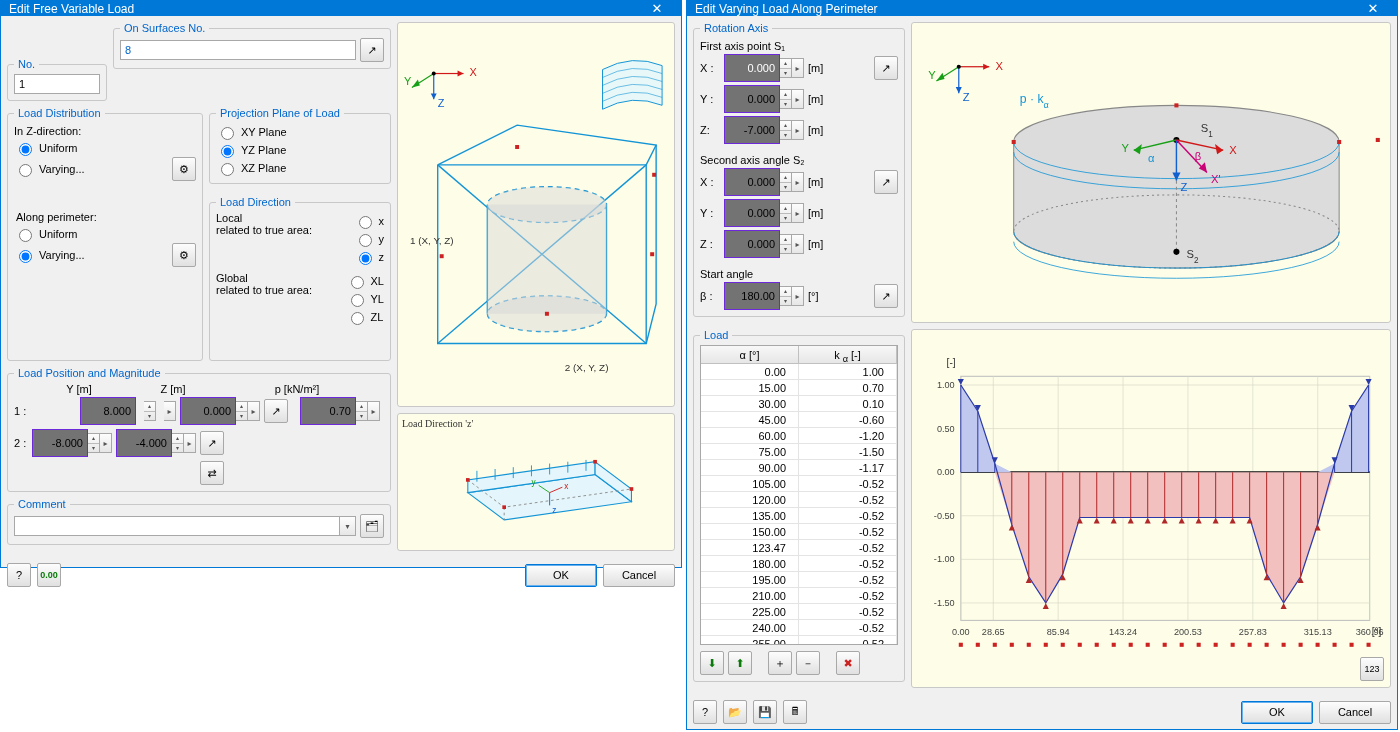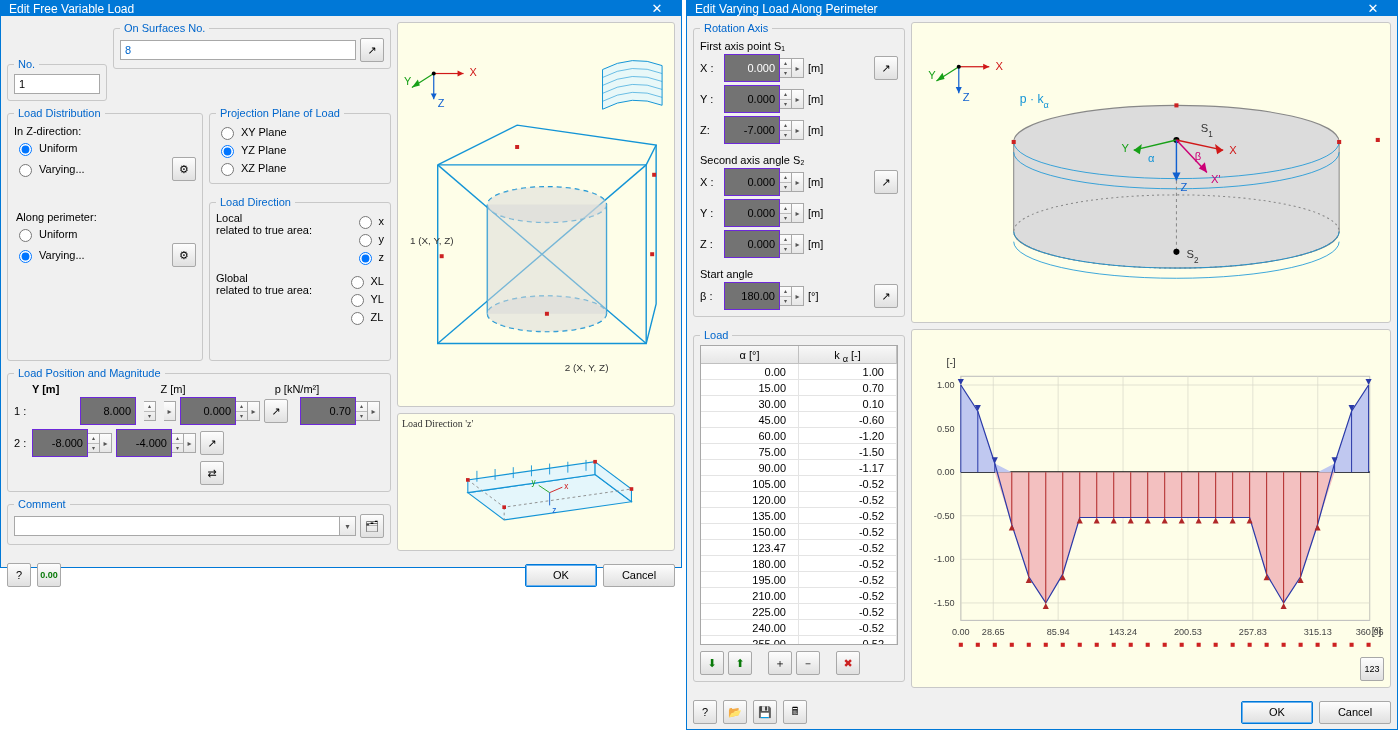--- a/index.html
+++ b/index.html
@@ -305,21 +305,21 @@
               </div>
             </div>
           </fieldset>
         </div>
       </div>
 
       <fieldset class="group">
         <legend>Load Position and Magnitude</legend>
         <div class="row" style="gap:0;">
           <span style="width:18px;"></span>
-          <span style="width:94px; font-weight:bold;">Y  [m]</span>
+          <span style="width:94px; text-align:center;">Y  [m]</span>
           <span style="width:94px; text-align:center;">Z  [m]</span>
           <span style="width:30px;"></span>
           <span style="width:94px; text-align:center;">p  [kN/m²]</span>
         </div>
         <div class="row" style="gap:4px; margin-top:2px;">
           <span style="width:14px;">1 :</span>
           <span class="row" style="gap:8px;padding-left:48px;">
               <input type="text" class="num" value="8.000" style="">
               <span class="spin">
                 <div>▴</div>

